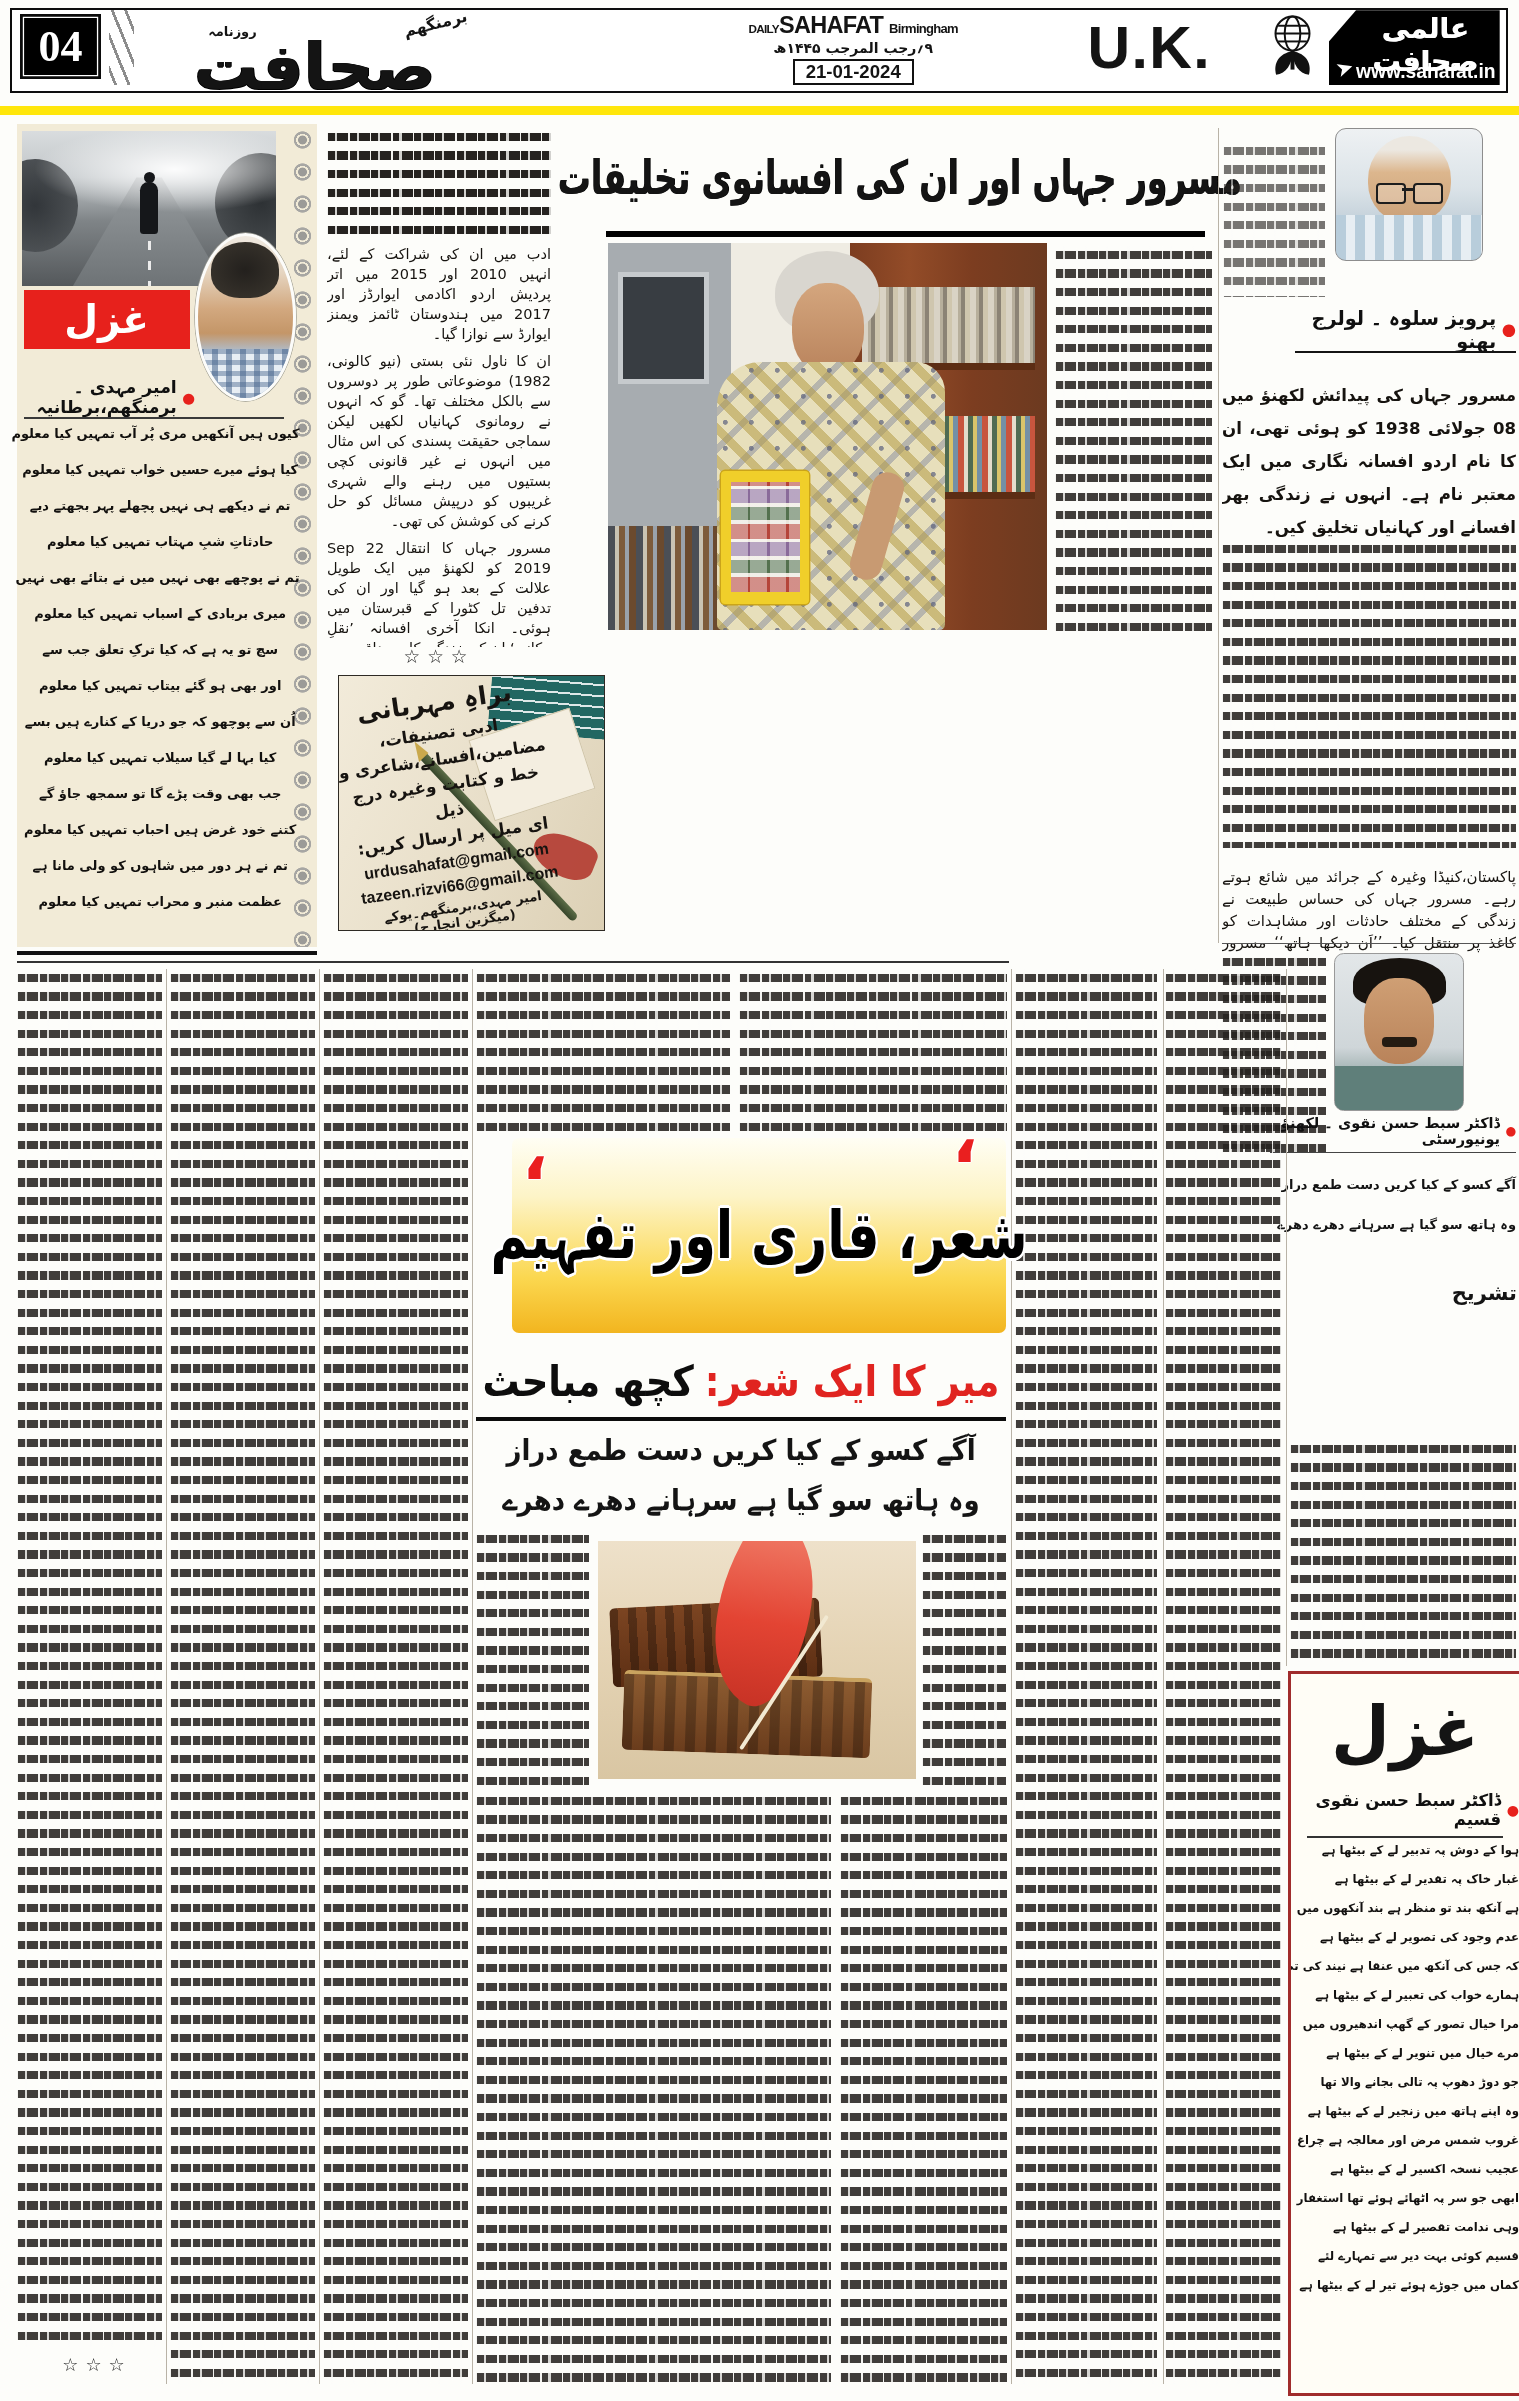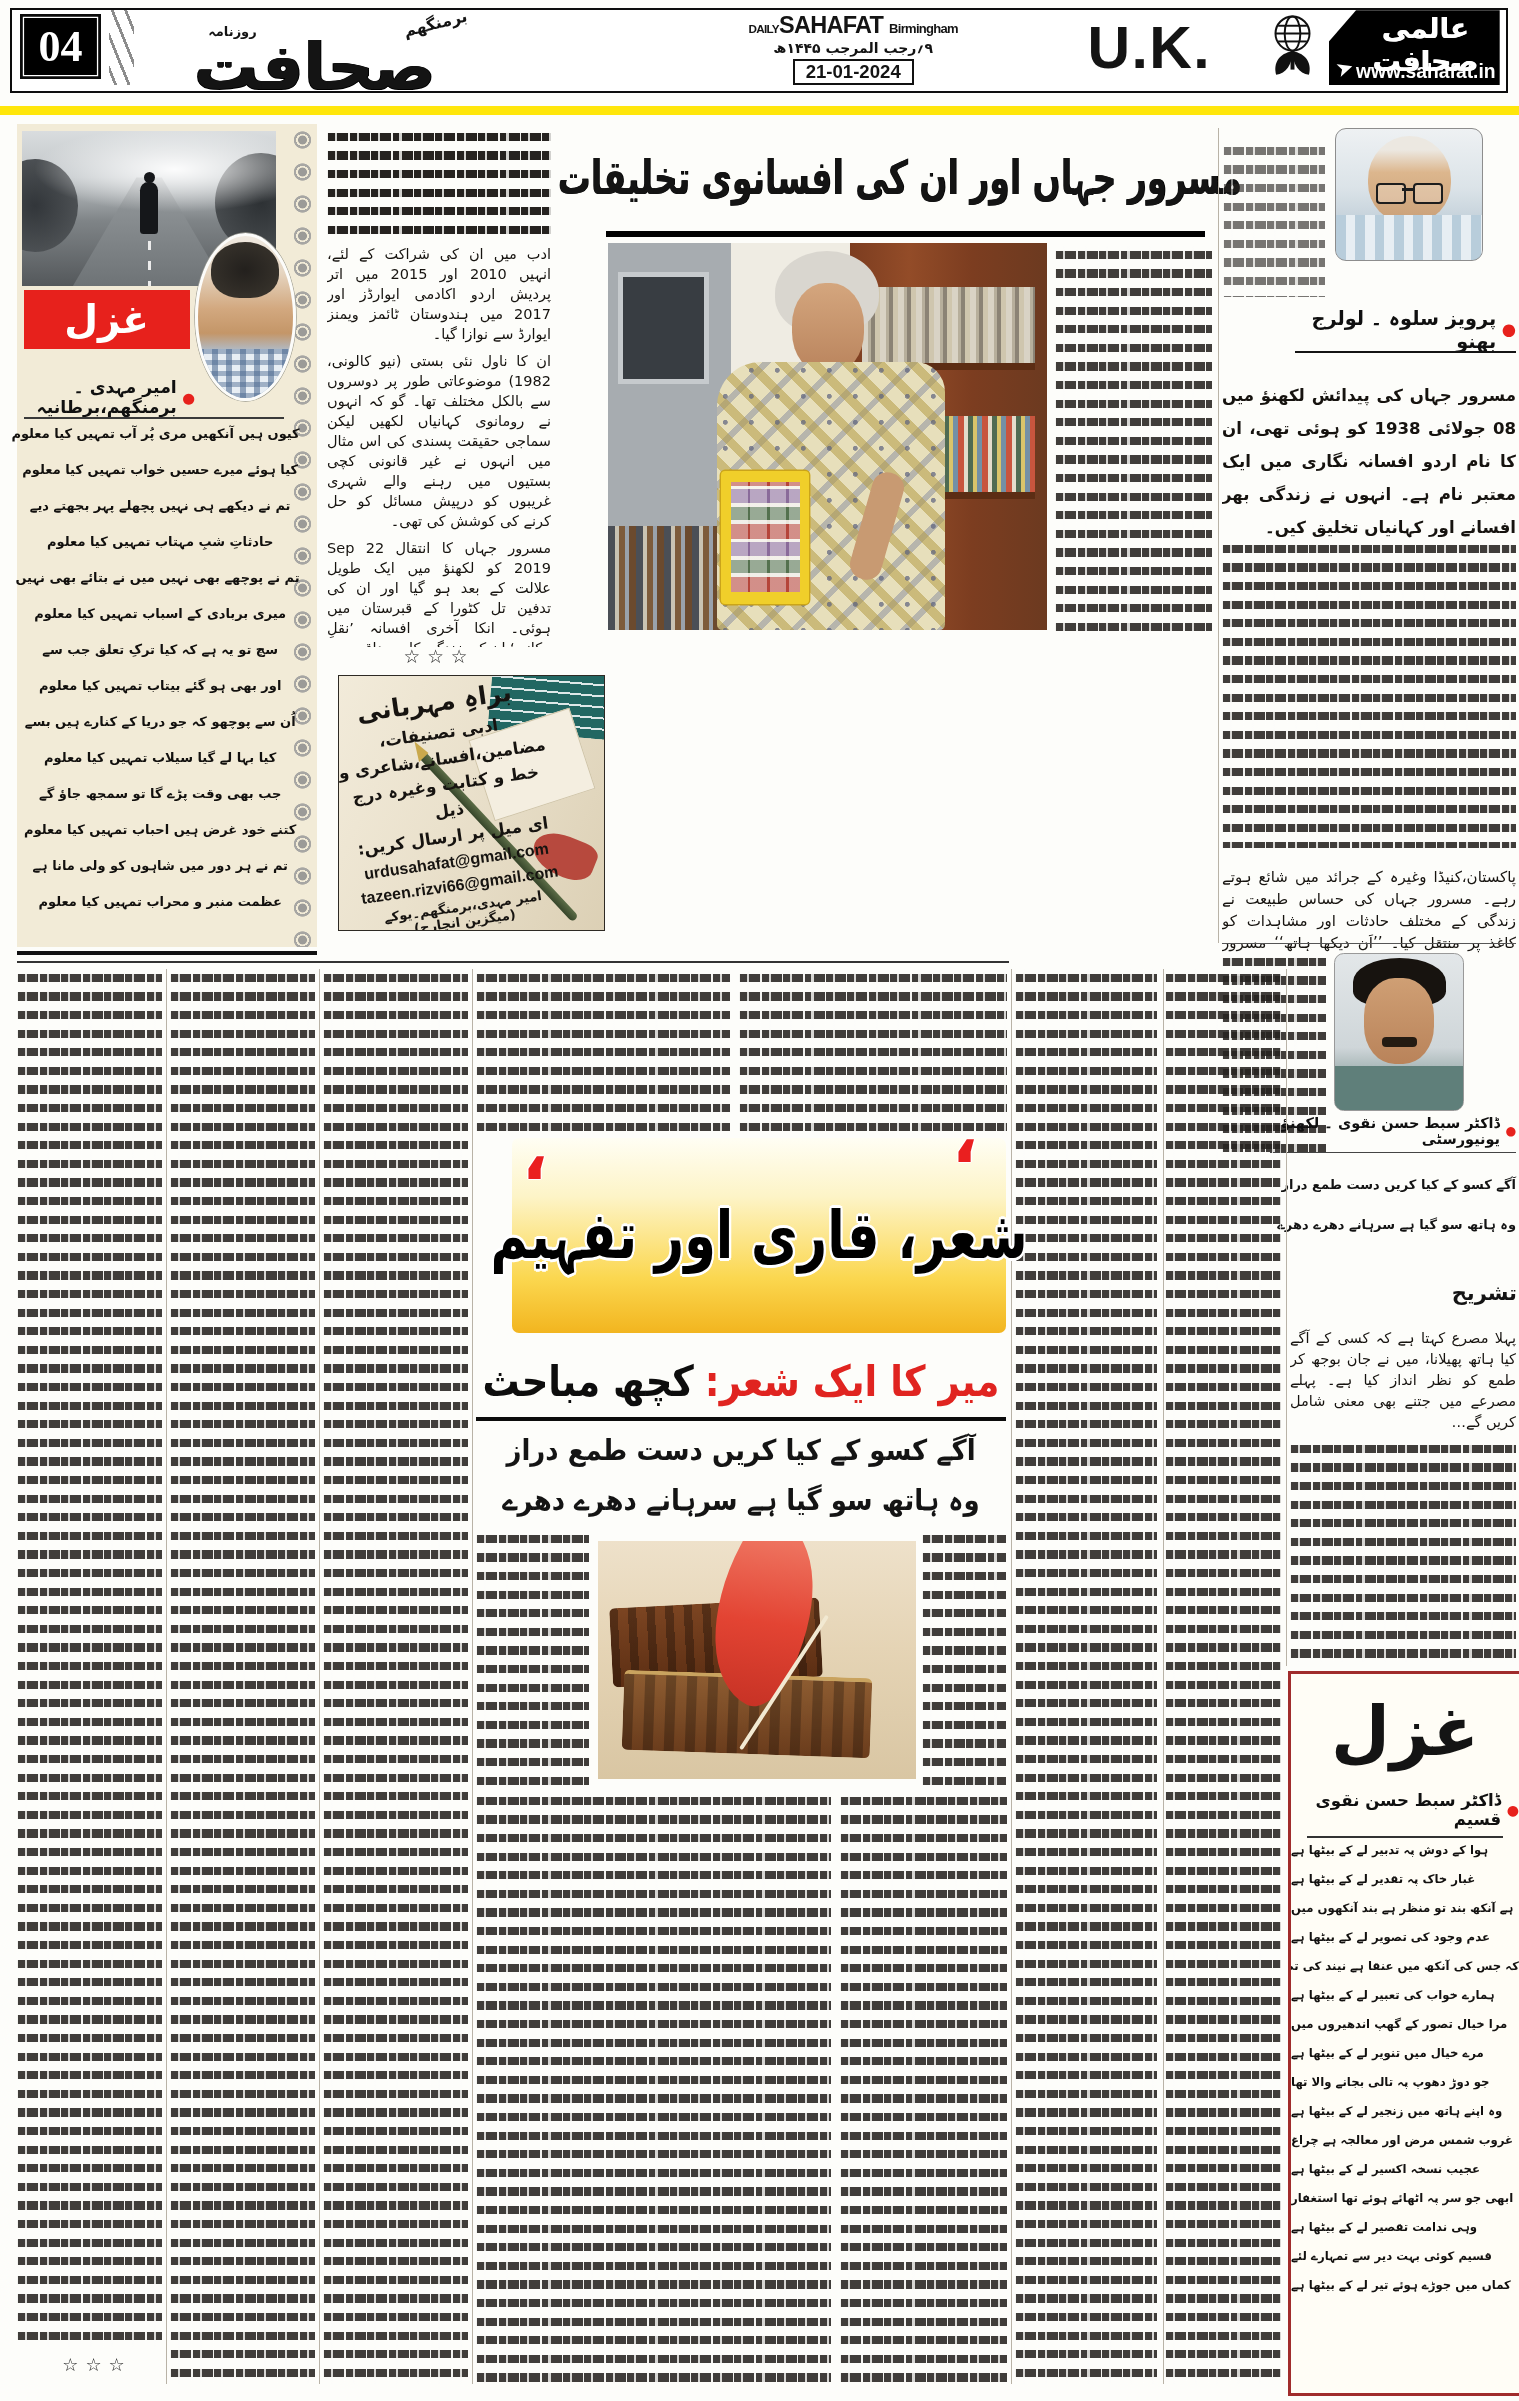--- a/index.html
+++ b/index.html
@@ -179,21 +179,21 @@
      font:800 13px "DejaVu Sans",sans-serif;line-height:40px;white-space:nowrap;}
   #tashHead{position:absolute;left:1395px;top:1281px;width:122px;text-align:right;direction:rtl;font:900 21px "DejaVu Sans",sans-serif;}
   #tashText{position:absolute;left:1290px;top:1313px;width:226px;height:122px;font-size:14.5px;line-height:21px;overflow:hidden;}
   #tashSim{left:1290px;top:1440px;width:226px;height:222px;}
 
   
   #gbox{position:absolute;left:1288px;top:1671px;width:228px;height:719px;border:3.5px solid #a02c2c;background:#fffdf6;overflow:hidden;}
   #gbox .t{margin-top:5.5px;text-align:center;font:900 68px "DejaVu Sans",sans-serif;direction:rtl;line-height:104px;}
   #gbox .by{margin-top:7px;display:flex;justify-content:center;font-size:16.6px;}
   #gbox .rl{width:86%;height:2.1px;background:#333;margin:7px auto 5.5px auto;}
-  #gbox .v{height:29px;line-height:29px;text-align:left;direction:rtl;font:700 11.7px "DejaVu Sans",sans-serif;white-space:nowrap;color:#131110;}
+  #gbox .v{height:29px;line-height:29px;text-align:right;direction:rtl;font:700 11.7px "DejaVu Sans",sans-serif;white-space:nowrap;color:#131110;}
 
   
   #botrule{left:16.6px;top:961px;width:992px;height:2.1px;background:#333;}
   #band{position:absolute;left:512px;top:1138px;width:494px;height:195px;border-radius:7px;overflow:visible;
      background:linear-gradient(180deg,#fffef4 0%,#fdf4c7 30%,#fbd74f 72%,#f2b51f 100%);
      display:flex;align-items:center;justify-content:center;}
   #band .bt{font:900 51px "DejaVu Sans",sans-serif;direction:rtl;white-space:nowrap;transform:scaleY(1.28);color:#000;
      text-shadow:2.1px 0 0 #fff,-2.1px 0 0 #fff,0 2.1px 0 #fff,0 -2.1px 0 #fff,1.7px 1.7px 0 #fff,-1.7px -1.7px 0 #fff,1.7px -1.7px 0 #fff,-1.7px 1.7px 0 #fff;}
   #band .q{position:absolute;font:900 69px "DejaVu Sans",sans-serif;color:#ea1f1f;
      text-shadow:1.4px 0 #fff,-1.4px 0 #fff,0 1.4px #fff,0 -1.4px #fff;}
@@ -387,21 +387,20 @@
     <span class="dot">●</span>
     <span>ڈاکٹر سبط حسن نقوی ۔ لکھنؤ یونیورسٹی</span>
   </div>
   <div id="rule4" class="hrule"></div>
 
   <div id="coupletR">
     <div>آگے کسو کے کیا کریں دست طمع دراز</div>
     <div>وہ ہاتھ سو گیا ہے سرہانے دھرے دھرے</div>
   </div>
   <div id="tashHead">تشریح</div>
-  <p id="tashText" class="utext">پہلا مصرع کہتا ہے کہ کسی کے آگے کیا ہاتھ پھیلانا، میں نے جان بوجھ کر طمع کو نظر انداز کیا ہے۔ پہلے مصرعے میں جتنے بھی معنی شامل کریں گے…</p>
   <div id="tashSim" class="sim"></div>
 
   <div id="gbox">
     <div class="t urdu">غزل</div>
     <div class="by byline">
       <span class="dot">●</span>
       <span>ڈاکٹر سبط حسن نقوی قسیم</span>
     </div>
     <div class="rl"></div>
     <div>

